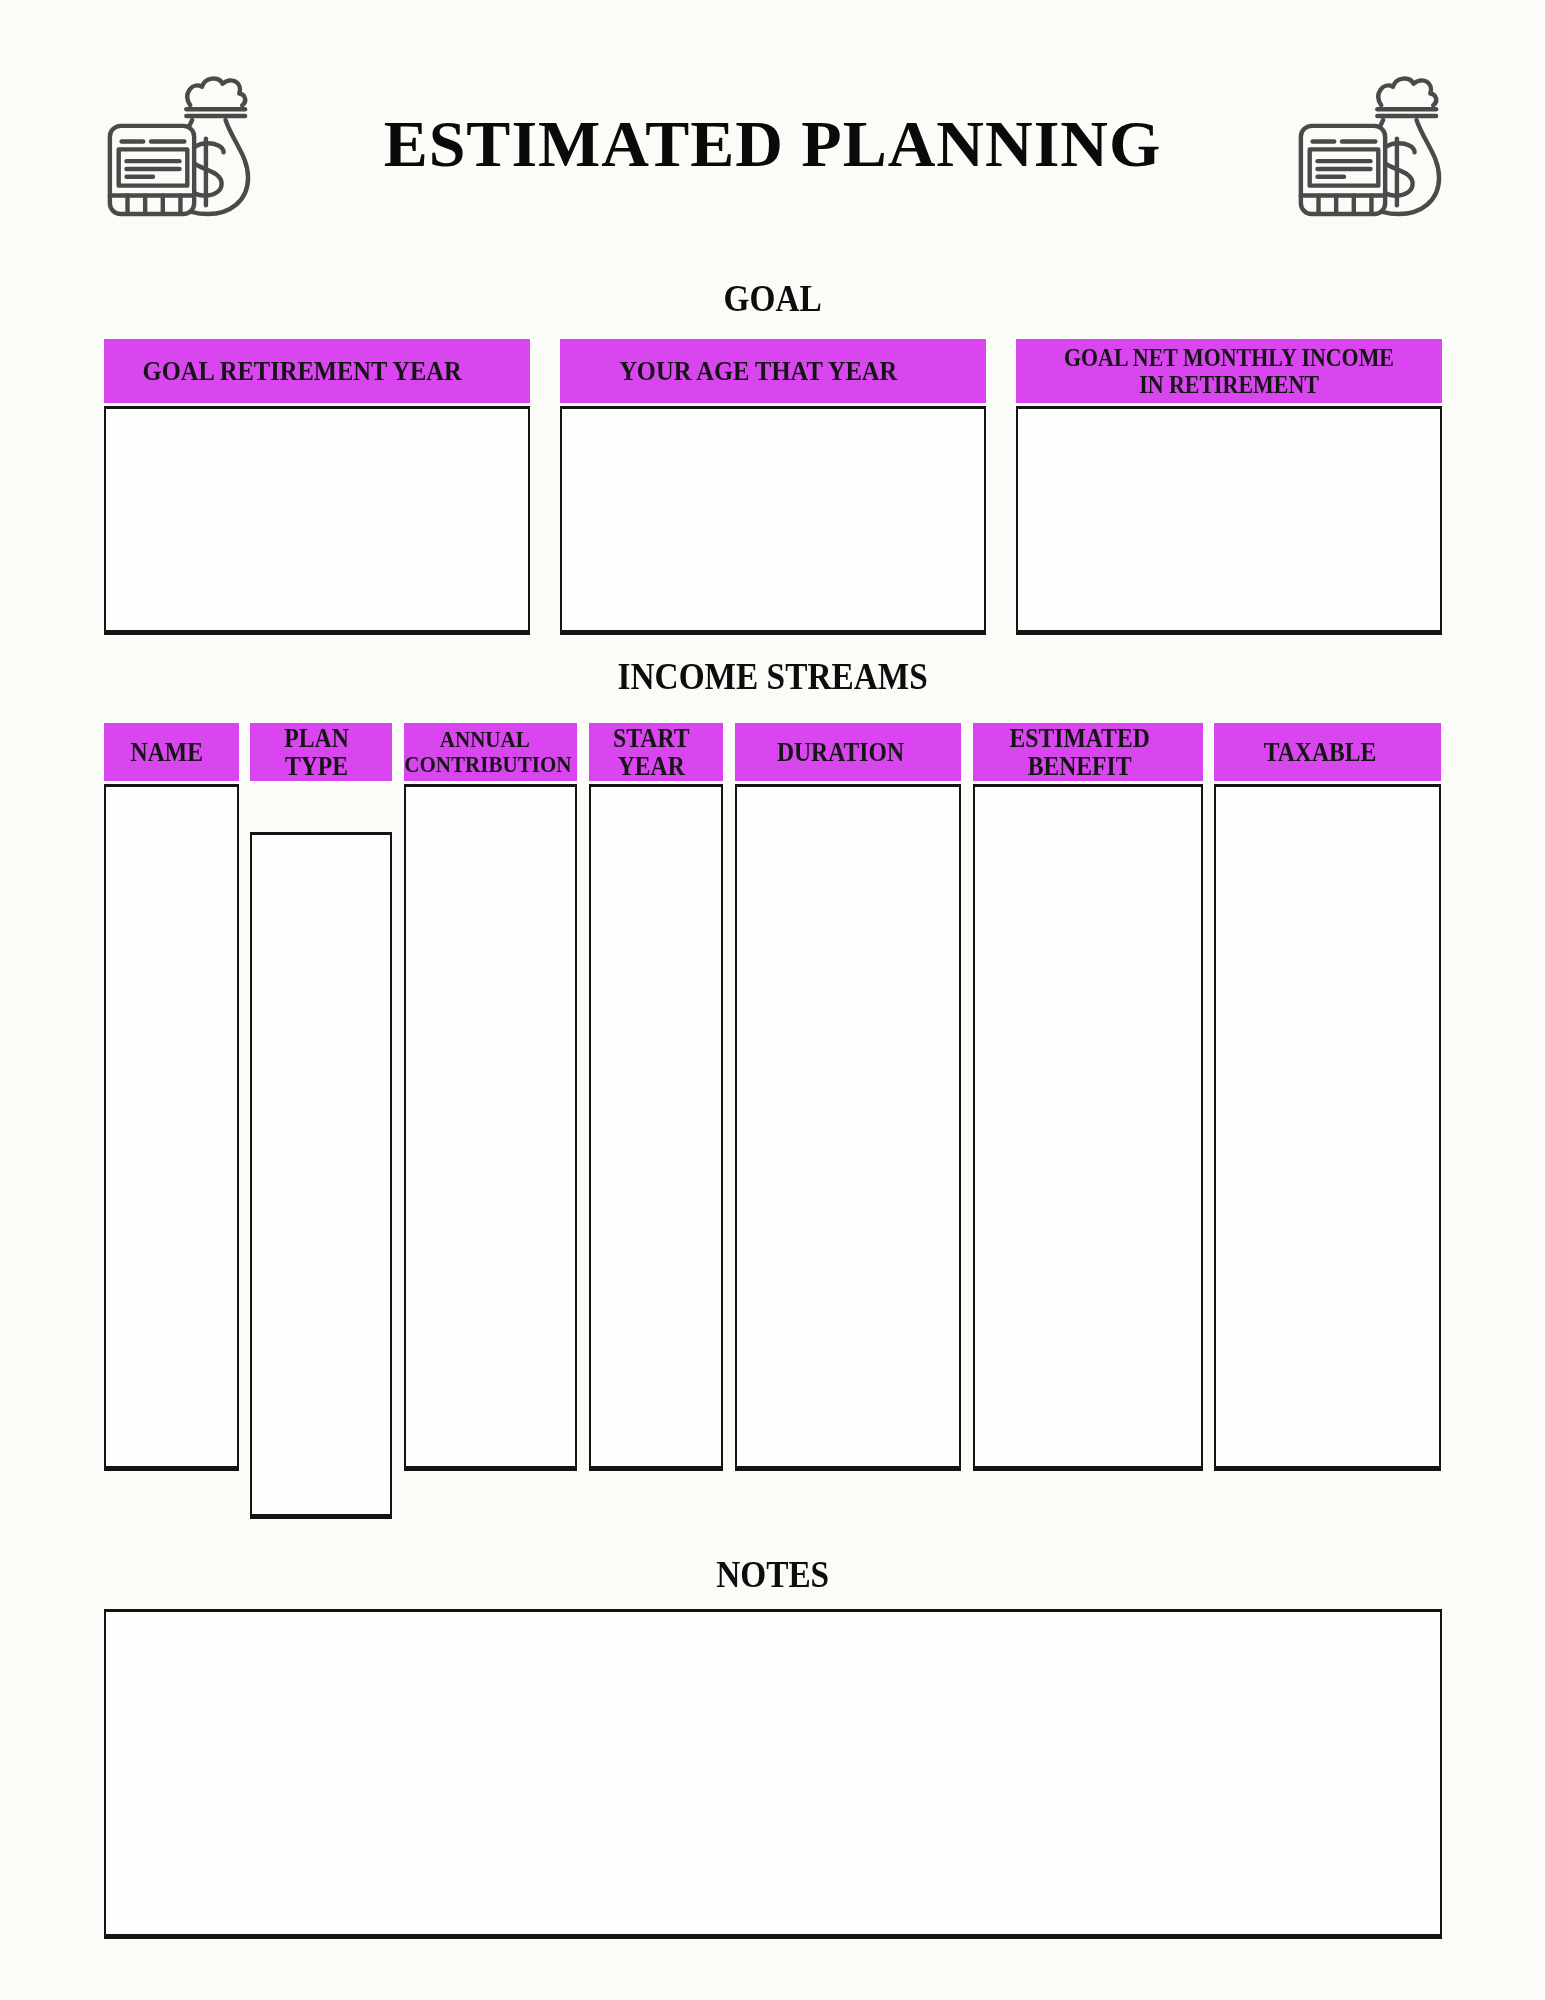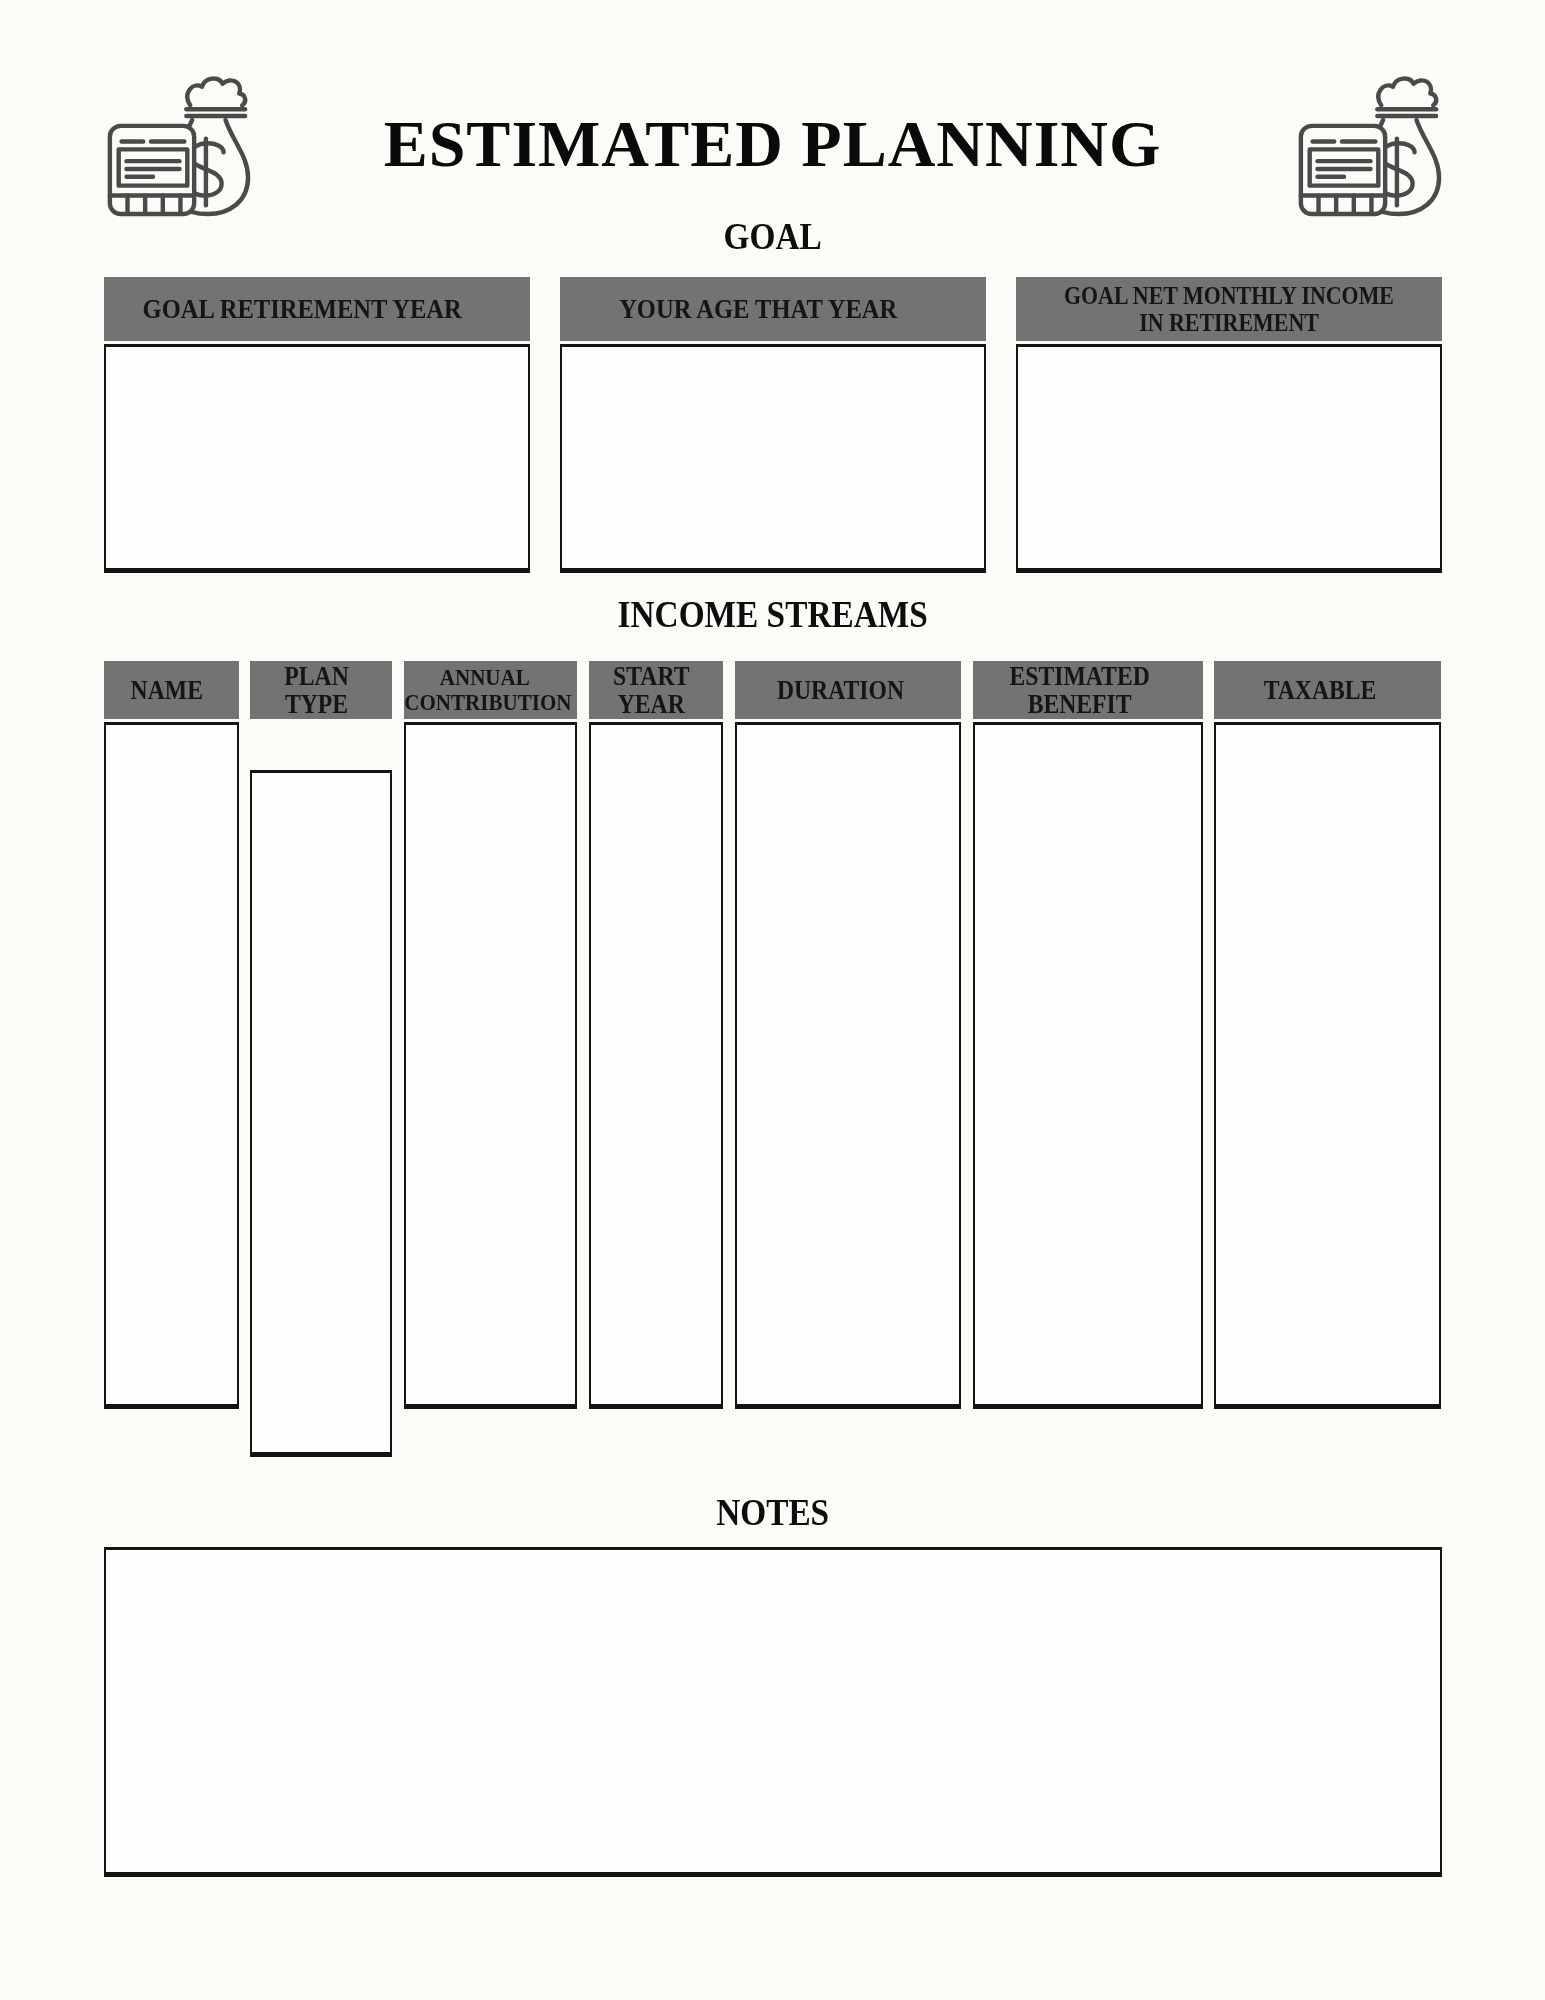--- a/index.html
+++ b/index.html
@@ -23,35 +23,35 @@
     margin:0;flex:1 1 auto;text-align:center;
     font-size:66px;font-weight:700;letter-spacing:1px;line-height:1;
     color:#0a0a0a;white-space:nowrap;
   }
 
   
   .section-heading{
     text-align:center;font-size:38px;font-weight:700;line-height:38px;
     color:#0d0d0d;
   }
-  .heading-goal{}
+  .heading-goal{margin-top:62px;}
   .heading-income{margin-top:22px;}
   .heading-notes{margin-top:36px;}
 
   
   .cond{
     display:inline-block;width:114%;margin-left:-7%;
     transform:scaleX(0.877);transform-origin:center center;
     text-align:center;
   }
   .cond.tight{width:100%;margin-left:0;}
 
   
   .hdr{
-    background:#737373;
+    background:#d946ef;
     display:flex;align-items:center;justify-content:center;
     text-align:center;font-weight:700;color:#151515;
     box-sizing:border-box;padding:2px 10px;margin-bottom:3px;
     overflow:hidden;
   }
 
   
   .box{
     background:#fefefe;
     border:2px solid #141414;

